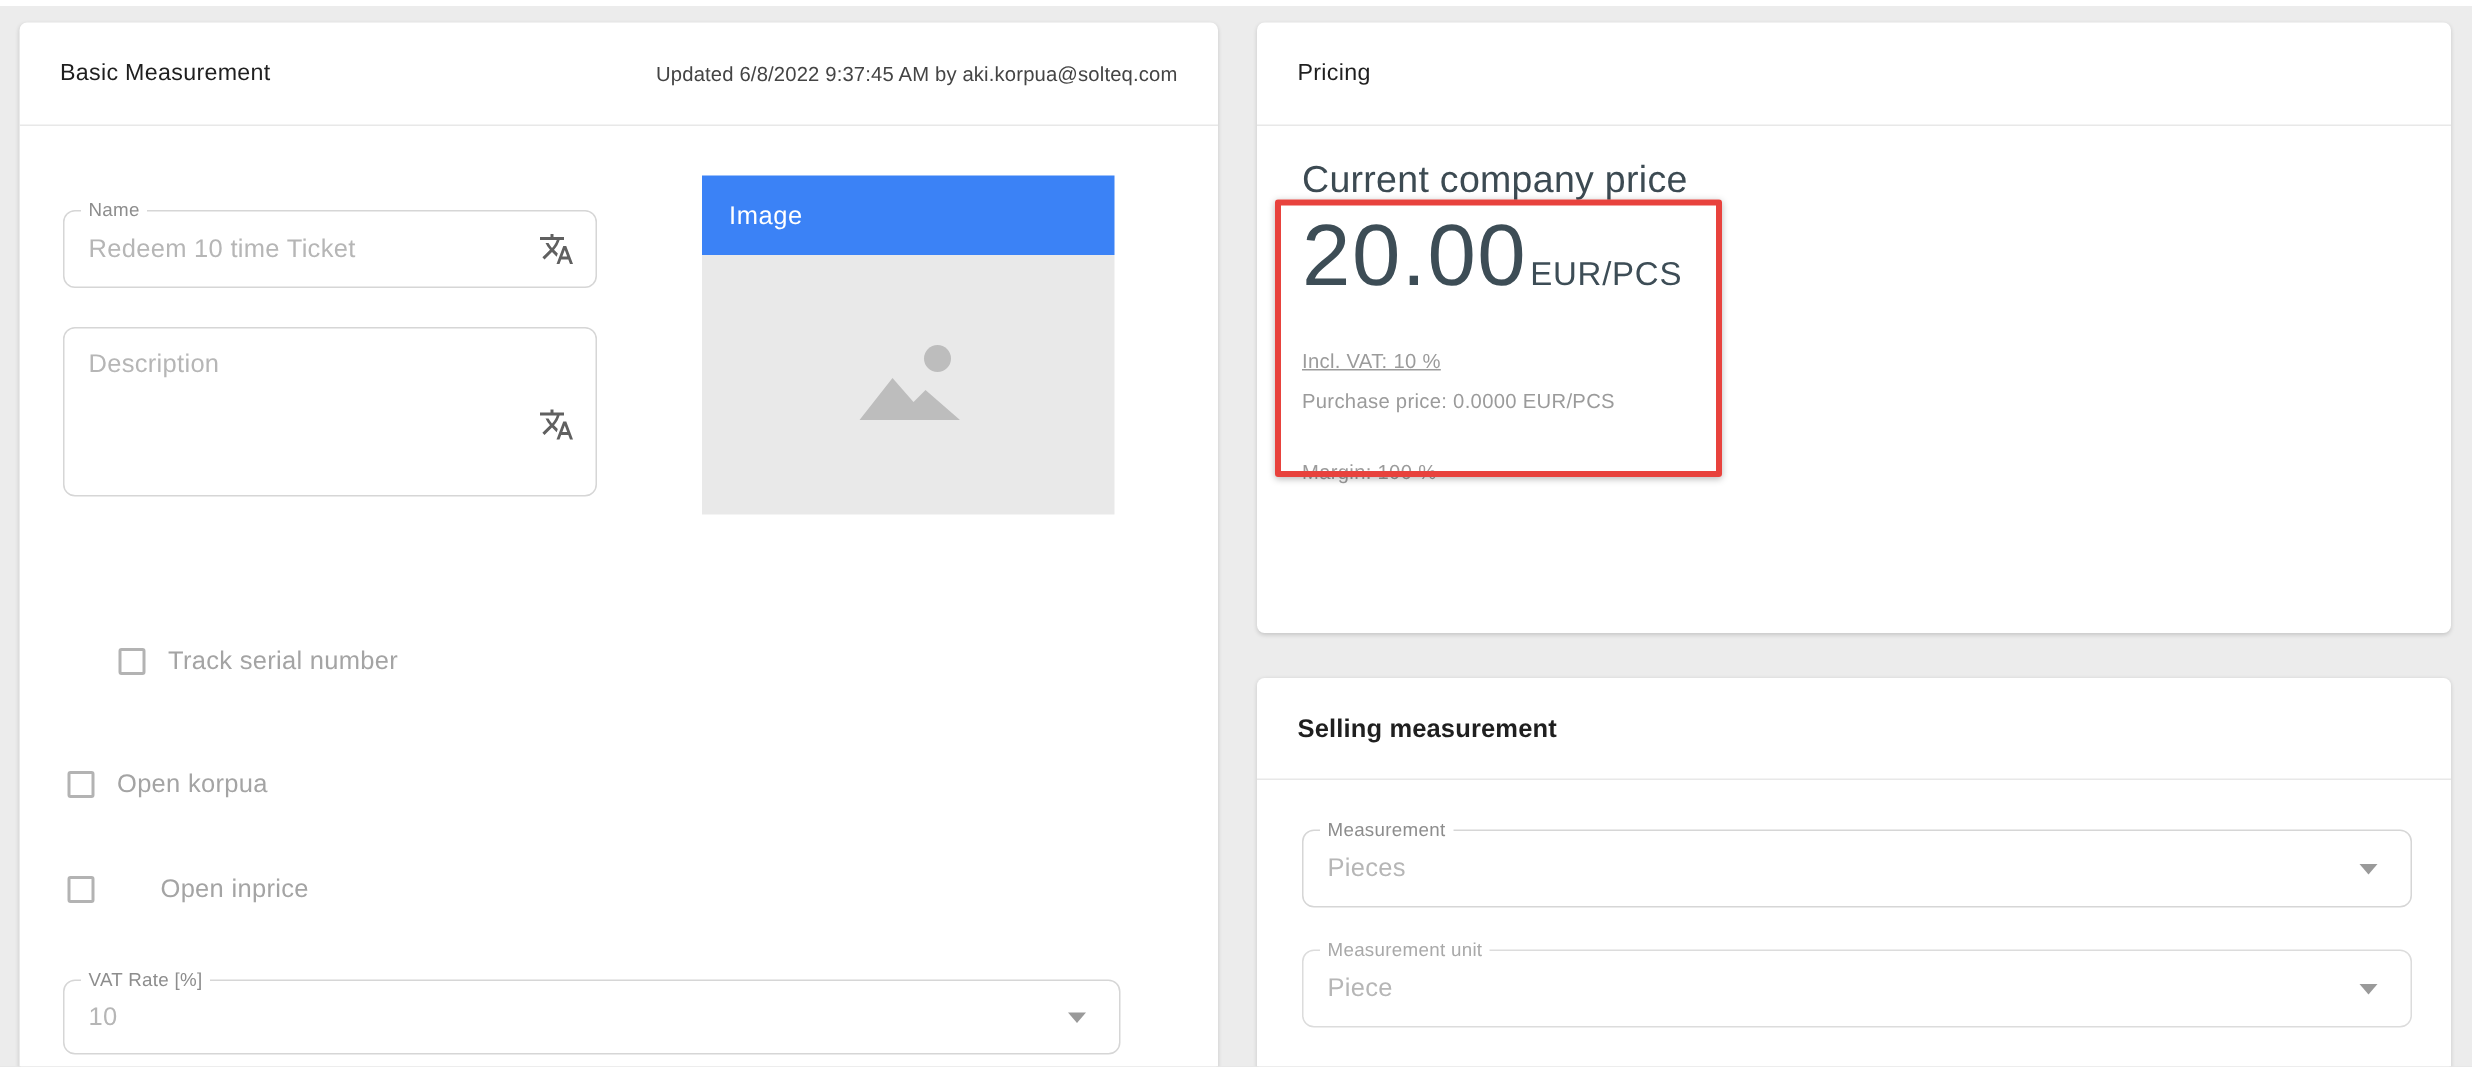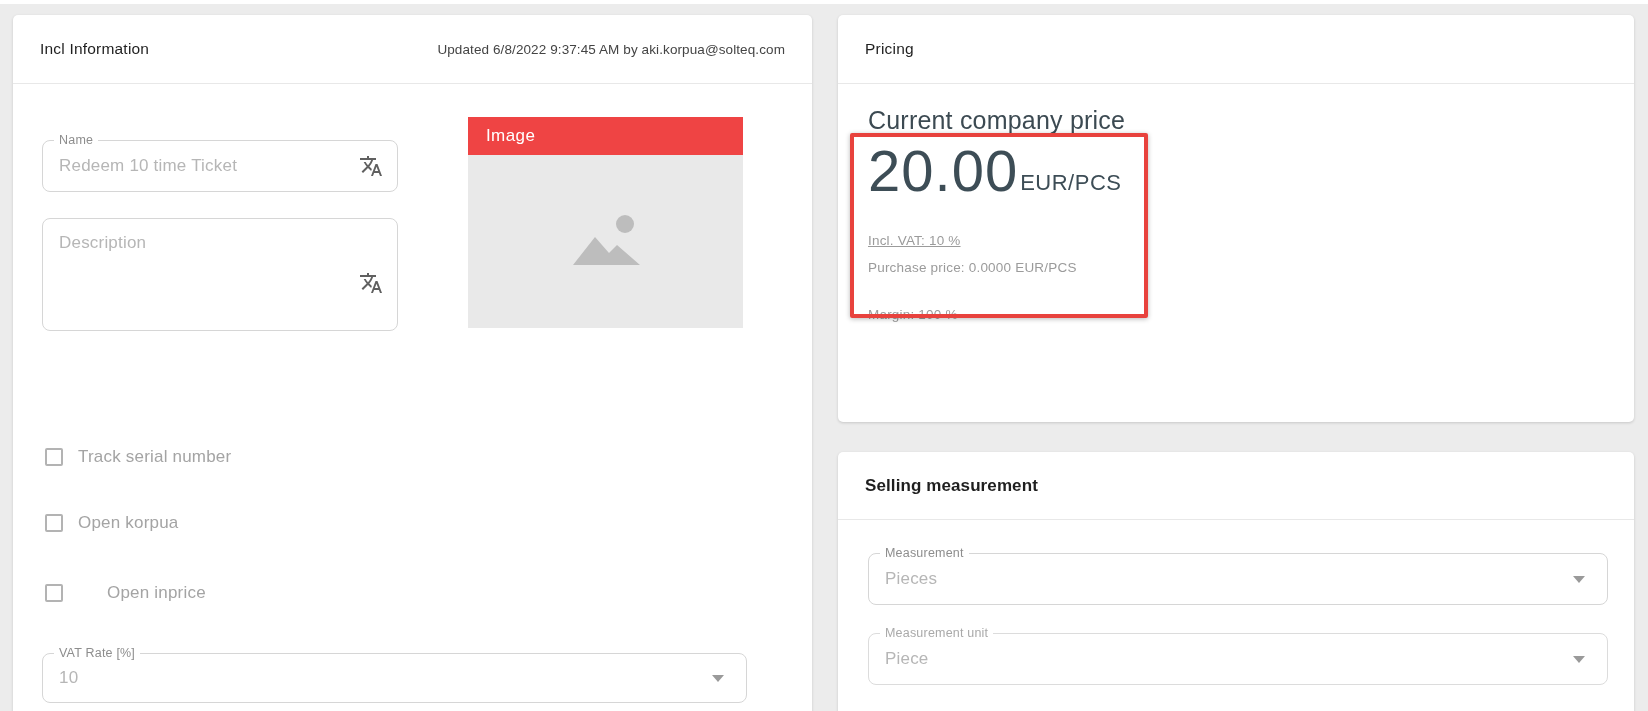--- a/index.html
+++ b/index.html
@@ -53,21 +53,21 @@
   .select-arrow {
     position:absolute; right:22px; top:50%; margin-top:-3px;
     width:0; height:0;
     border-left:6px solid transparent; border-right:6px solid transparent;
     border-top:7px solid #9a9a9a;
   }
 
   
   #image-widget { position:absolute; left:455px; top:102px; width:275px; height:226px; }
   .img-header {
-    height:38px; background:#ef4444; color:#fff; font-size:17px;
+    height:53px; background:#3b82f6; color:#fff; font-size:17px;
     display:flex; align-items:center; padding-left:18px; letter-spacing:.4px;
   }
   .img-body {
     height:173px; background:#e9e9e9;
     display:flex; align-items:center; justify-content:center;
   }
 
   
   .cb-row {
     position:absolute; left:32px; display:flex; align-items:center; gap:15px;
@@ -103,21 +103,21 @@
   #card-selling .card-title { font-size:17px; font-weight:700; letter-spacing:.1px; }
 </style>
 </head>
 <body>
 
 <div class="viewport">
   <div class="top-strip"></div>
 
   <div class="card" id="card-basic">
     <div class="card-header">
-      <span class="card-title">Incl Information</span>
+      <span class="card-title">Basic Measurement</span>
       <span class="updated-text">Updated 6/8/2022 9:37:45 AM by aki.korpua@solteq.com</span>
     </div>
 
     <div class="ofield" style="left:29px; top:125px; width:356px; height:52px;">
       <span class="flabel">Name</span>
       <span class="fvalue">Redeem 10 time Ticket</span>
       <span class="translate-btn">
         <svg viewBox="0 0 24 24" width="24" height="24" fill="#606060">
           <path d="M12.87 15.07l-2.54-2.51.03-.03c1.74-1.94 2.98-4.17 3.71-6.53H17V4h-7V2H8v2H1v1.99h11.17C11.5 7.92 10.44 9.75 9 11.35 8.07 10.32 7.3 9.19 6.69 8h-2c.73 1.63 1.73 3.17 2.98 4.56l-5.09 5.02L4 19l5-5 3.11 3.11.76-2.04zM18.5 10h-2L12 22h2l1.12-3h4.75L21 22h2l-4.5-12zm-2.62 7l1.62-4.33L19.12 17h-3.24z"></path>
         </svg>
@@ -138,21 +138,21 @@
         <span>Image</span>
       </div>
       <div class="img-body">
         <svg width="78" height="62" viewBox="0 0 78 62">
           <circle cx="58" cy="13" r="9" fill="#bdbdbd"></circle>
           <path d="M6 54 L28 26 L42 42 L50 34 L73 54 Z" fill="#bdbdbd"></path>
         </svg>
       </div>
     </div>
 
-    <div class="cb-row" style="top:430px;">
+    <div class="cb-row" style="top:414px;margin-left:34px;">
       <span class="cb-box"></span>
       <span class="cb-label">Track serial number</span>
     </div>
     <div class="cb-row" style="top:496px;">
       <span class="cb-box"></span>
       <span class="cb-label">Open korpua</span>
     </div>
     <div class="cb-row" style="top:566px;gap:44px;">
       <span class="cb-box"></span>
       <span class="cb-label">Open inprice</span>

